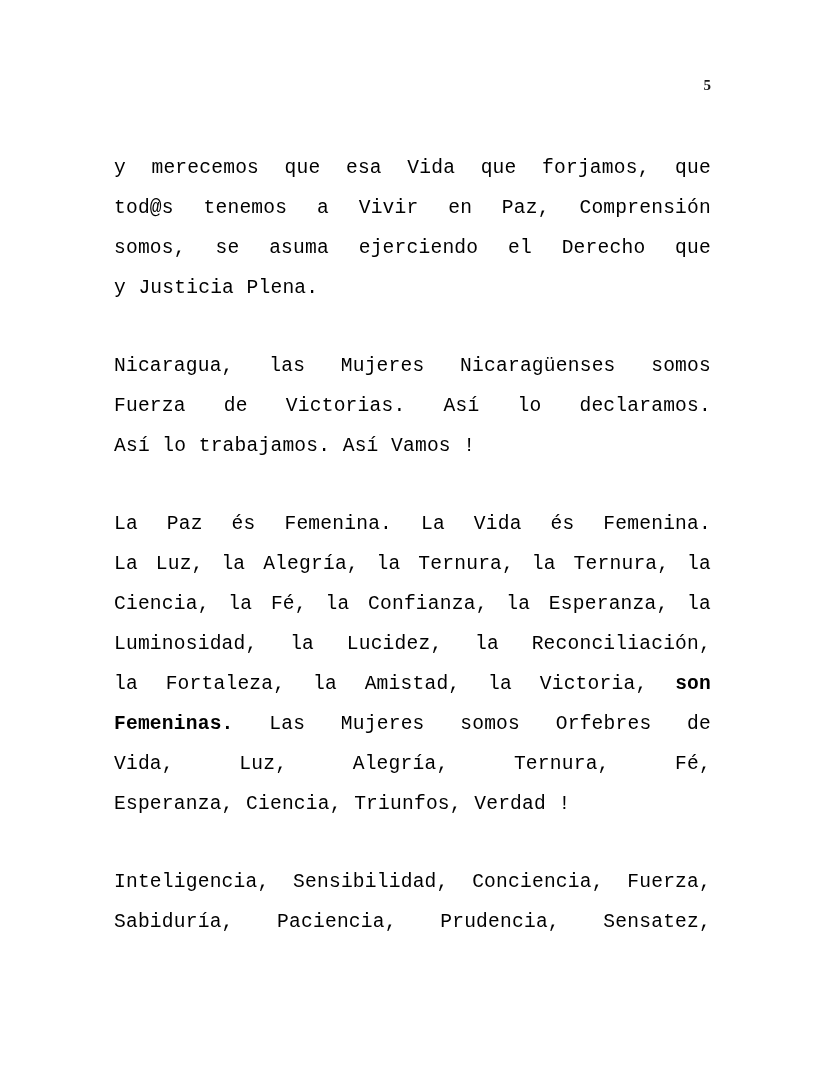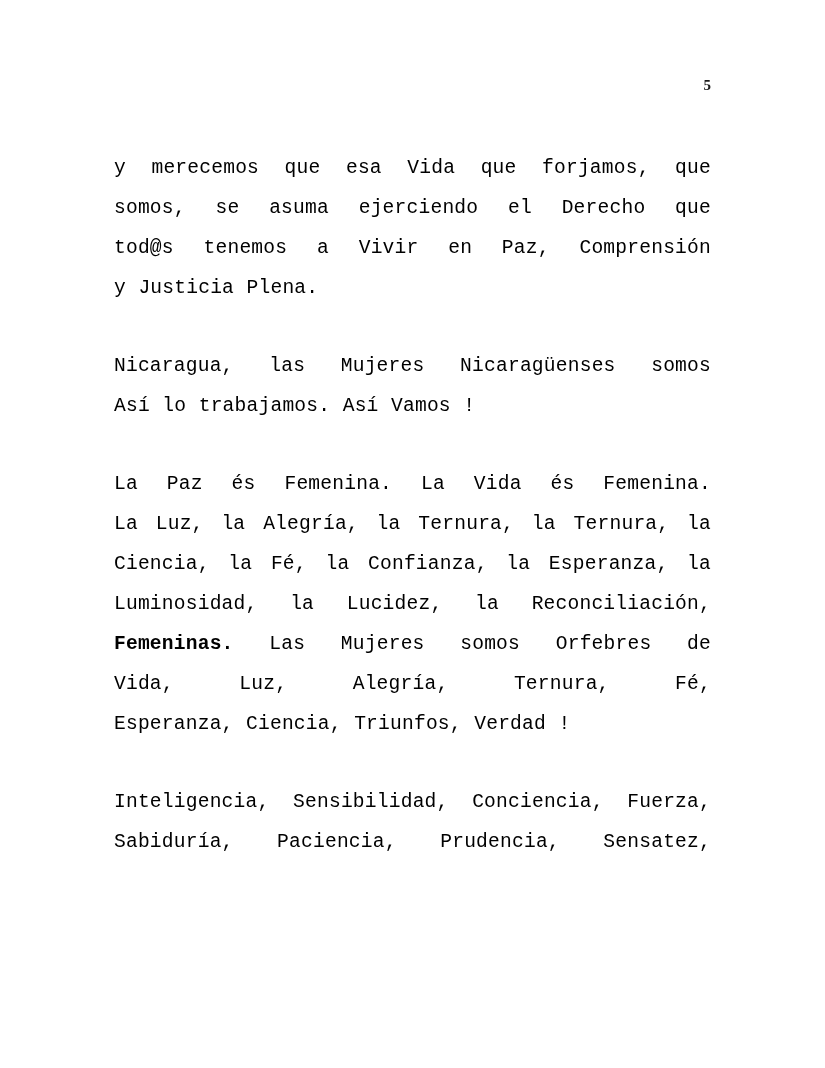--- a/index.html
+++ b/index.html
@@ -73,35 +73,37 @@
 <body>
 
 <div class="page">
 
   <div class="page-number">5</div>
 
   <div class="text-column">
 
     <p class="para">
       <span class="line">y merecemos que esa Vida que forjamos, que</span>
+      <span class="line">tod@s tenemos a Vivir en Paz, Comprensión</span>
       <span class="line">somos, se asuma ejerciendo el Derecho que</span>
-      <span class="line">tod@s tenemos a Vivir en Paz, Comprensión</span>
       <span class="line last">y Justicia Plena.</span>
     </p>
 
     <p class="para">
       <span class="line">Nicaragua, las Mujeres Nicaragüenses somos</span>
+      <span class="line">Fuerza de Victorias. Así lo declaramos.</span>
       <span class="line last">Así lo trabajamos. Así Vamos !</span>
     </p>
 
     <p class="para">
       <span class="line">La Paz és Femenina. La Vida és Femenina.</span>
       <span class="line">La Luz, la Alegría, la Ternura, la Ternura, la</span>
       <span class="line">Ciencia, la Fé, la Confianza, la Esperanza, la</span>
       <span class="line">Luminosidad, la Lucidez, la Reconciliación,</span>
+      <span class="line"><span>la Fortaleza, la Amistad, la Victoria, </span><span class="bold">son</span></span>
       <span class="line"><span class="bold">Femeninas.</span><span> Las Mujeres somos Orfebres de</span></span>
       <span class="line">Vida, Luz, Alegría, Ternura, Fé,</span>
       <span class="line last">Esperanza, Ciencia, Triunfos, Verdad !</span>
     </p>
 
     <p class="para">
       <span class="line">Inteligencia, Sensibilidad, Conciencia, Fuerza,</span>
       <span class="line">Sabiduría, Paciencia, Prudencia, Sensatez,</span>
     </p>
 

